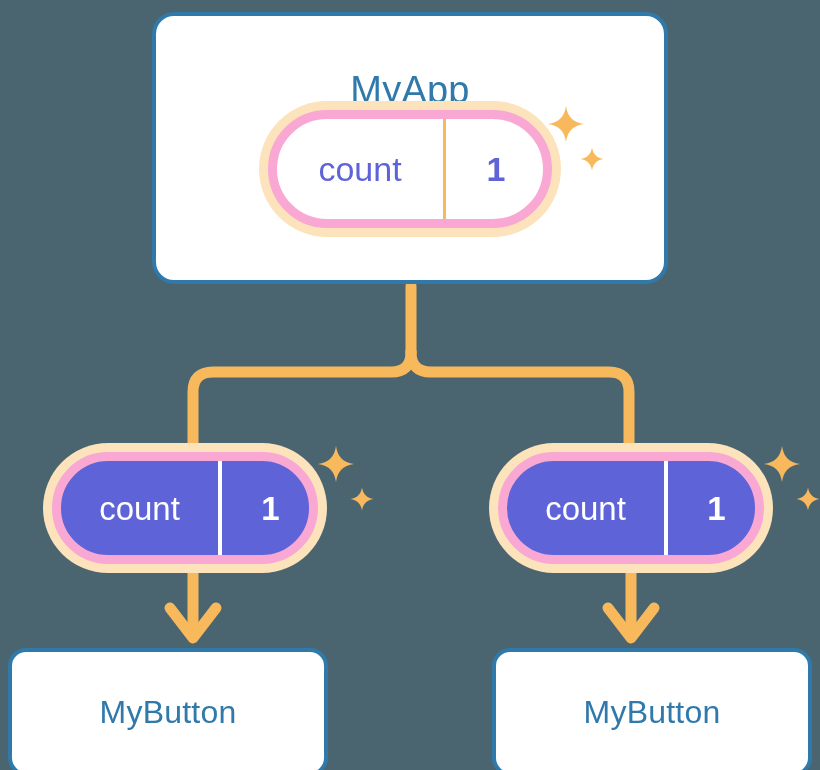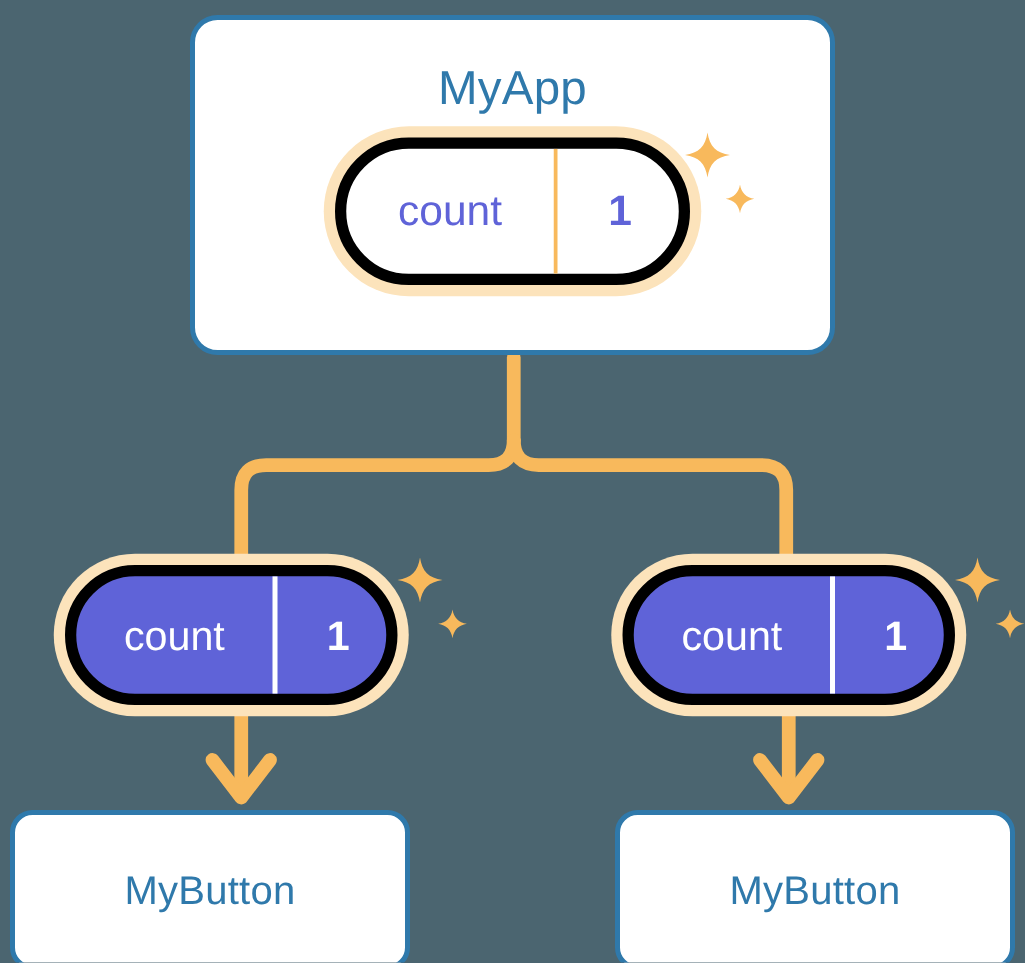--- a/index.html
+++ b/index.html
@@ -49,21 +49,21 @@
     line-height: 1;
   }
 
   #card-myapp {
     left: 152px;
     top: 12px;
     width: 516px;
     height: 272px;
     border-radius: 22px;
     justify-content: flex-start;
-    padding-top: 36px;
+    padding-top: 55px;
   }
   #card-myapp .card-title { font-size: 38px; }
 
   #card-mybutton-left {
     left: 8px;
     top: 648px;
     width: 320px;
     height: 128px;
   }
   #card-mybutton-right {
@@ -77,21 +77,21 @@
   .pill-wrap {
     position: absolute;
   }
   .pill {
     position: relative;
     box-sizing: border-box;
     display: flex;
     align-items: stretch;
     border-radius: 999px;
     
-    border: 9px solid #000000;
+    border: 9px solid #f9a8d4;
     box-shadow: 0 0 0 9px #fce3bb;
     overflow: hidden;
   }
   .pill-key, .pill-val {
     display: flex;
     align-items: center;
     justify-content: center;
     line-height: 1;
   }
   .pill-key { flex: 0 0 auto; }

